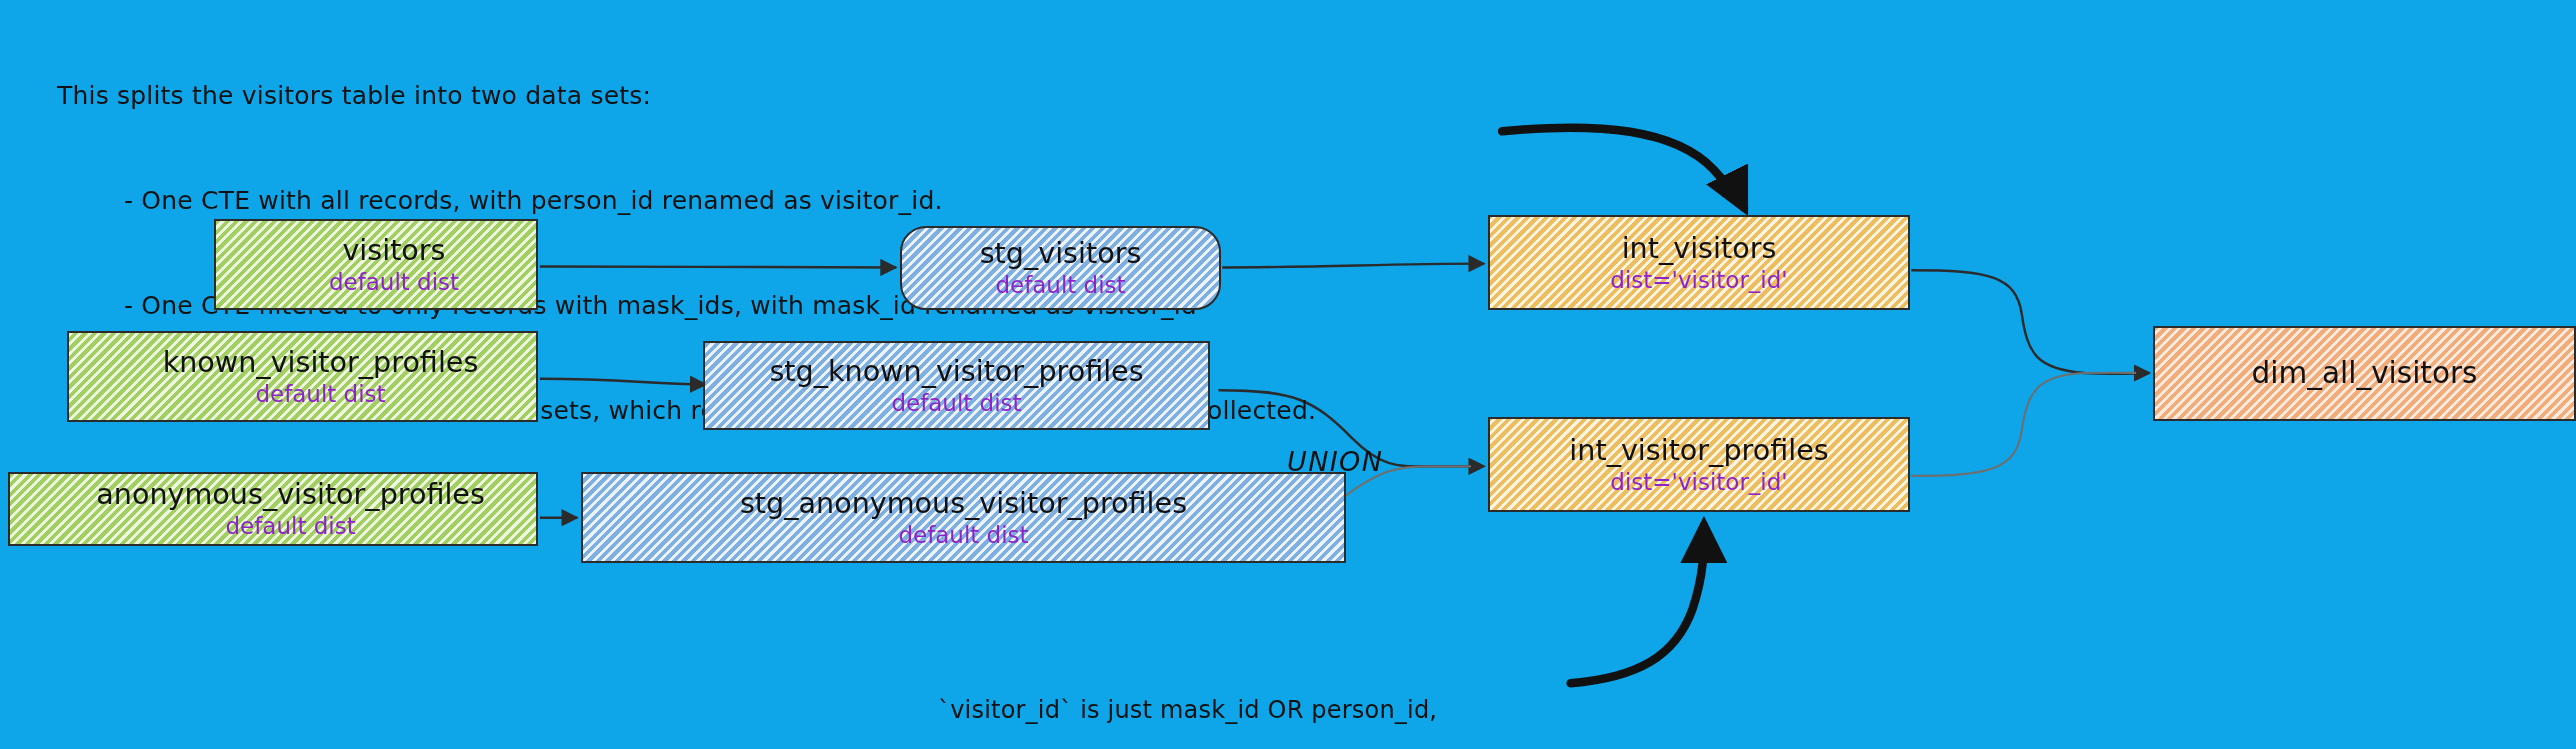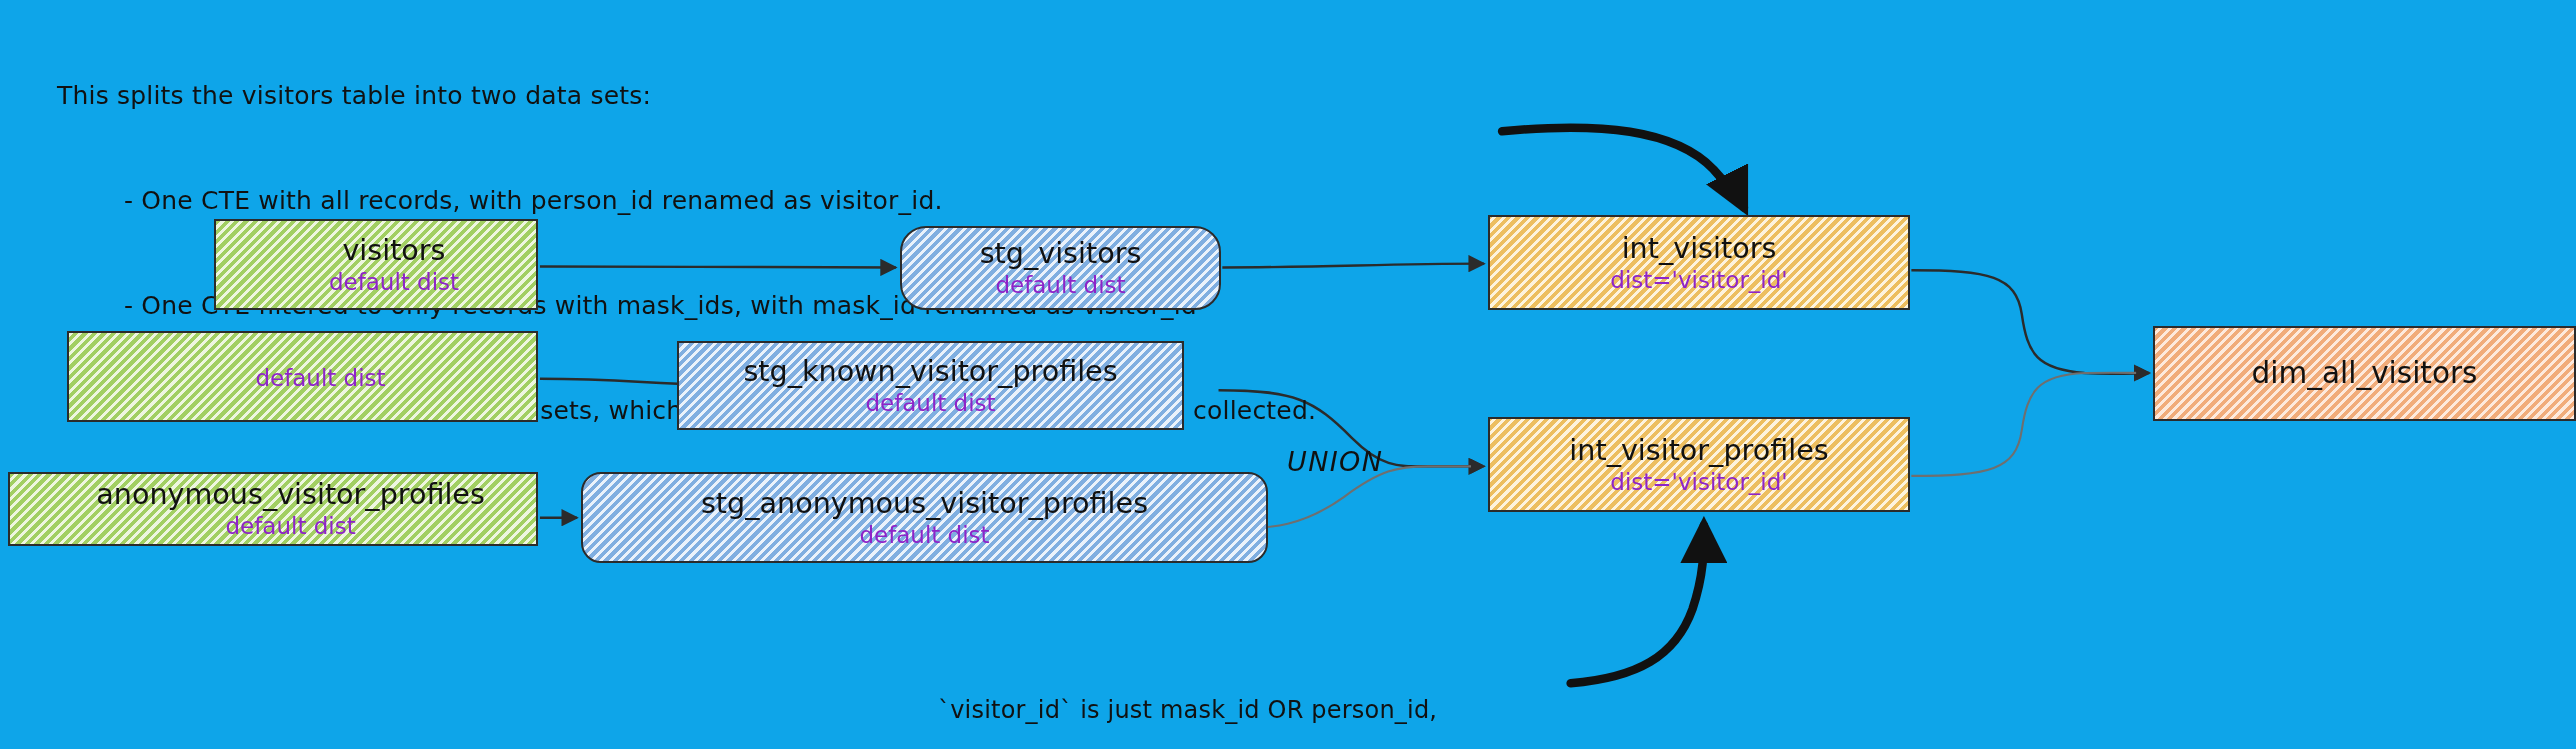--- a/index.html
+++ b/index.html
@@ -131,22 +131,22 @@
         rgba(236, 148, 84, 0.0) 2.9px,
         rgba(236, 148, 84, 0.72) 2.9px,
         rgba(236, 148, 84, 0.72) 6.7px);
   }
 
   
   #node-visitors            { left: 214px;  top: 219px; width: 324px;  height: 91px; }
   #node-known              { left: 67px;   top: 331px; width: 471px;  height: 91px; }
   #node-anonymous          { left: 7.6px;    top: 472px; width: 530px;  height: 74px; }
   #node-stg-visitors       { left: 900px;  top: 226px; width: 321px;  height: 84px; border-radius: 26px; }
-  #node-stg-known          { left: 677px;  top: 341px; width: 507px;  height: 89px; }
-  #node-stg-anonymous      { left: 581px;  top: 472px; width: 687px;  height: 91px; border-radius: 20px; }
+  #node-stg-known          { left: 703px;  top: 341px; width: 507px;  height: 89px; }
+  #node-stg-anonymous      { left: 581px;  top: 472px; width: 765px;  height: 91px; }
   #node-int-visitors       { left: 1488px; top: 215px; width: 422px;  height: 95px; }
   #node-int-profiles       { left: 1488px; top: 417px; width: 422px;  height: 95px; }
   #node-dim-all-visitors   { left: 2153px; top: 326px; width: 423px;  height: 95px; }
   #node-dim-all-visitors .node-title { font-size: 29.5px; }
 </style>
 </head>
 <body>
 
 <div id="canvas">
 
@@ -205,20 +205,21 @@
   </div>
 
   <div class="hand" id="union-label">UNION</div>
 
   <div class="node fill-green" id="node-visitors">
     <span class="node-title">visitors</span>
     <span class="node-sub">default dist</span>
   </div>
 
   <div class="node fill-green" id="node-known">
+    <span class="node-title">known_visitor_profiles</span>
     <span class="node-sub">default dist</span>
   </div>
 
   <div class="node fill-green" id="node-anonymous">
     <span class="node-title">anonymous_visitor_profiles</span>
     <span class="node-sub">default dist</span>
   </div>
 
   <div class="node fill-blue" id="node-stg-visitors">
     <span class="node-title">stg_visitors</span>

